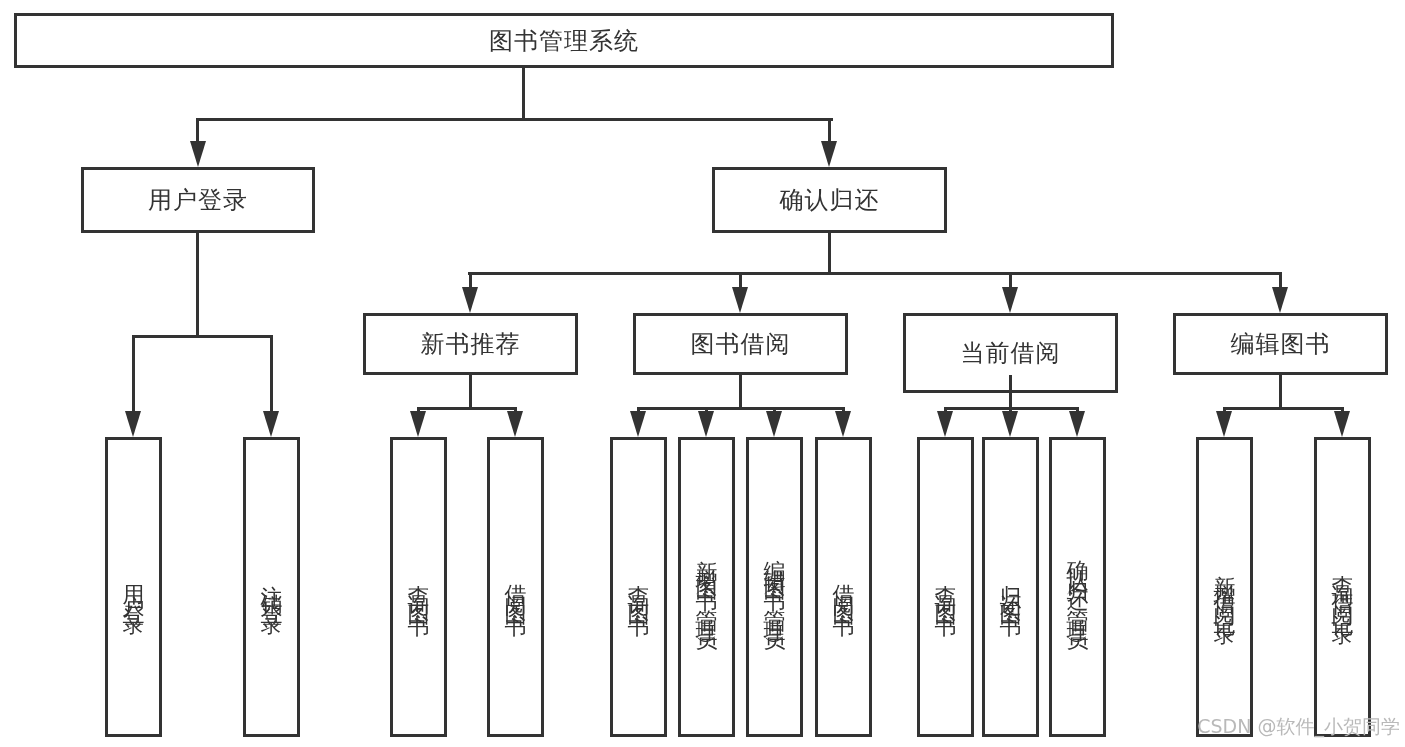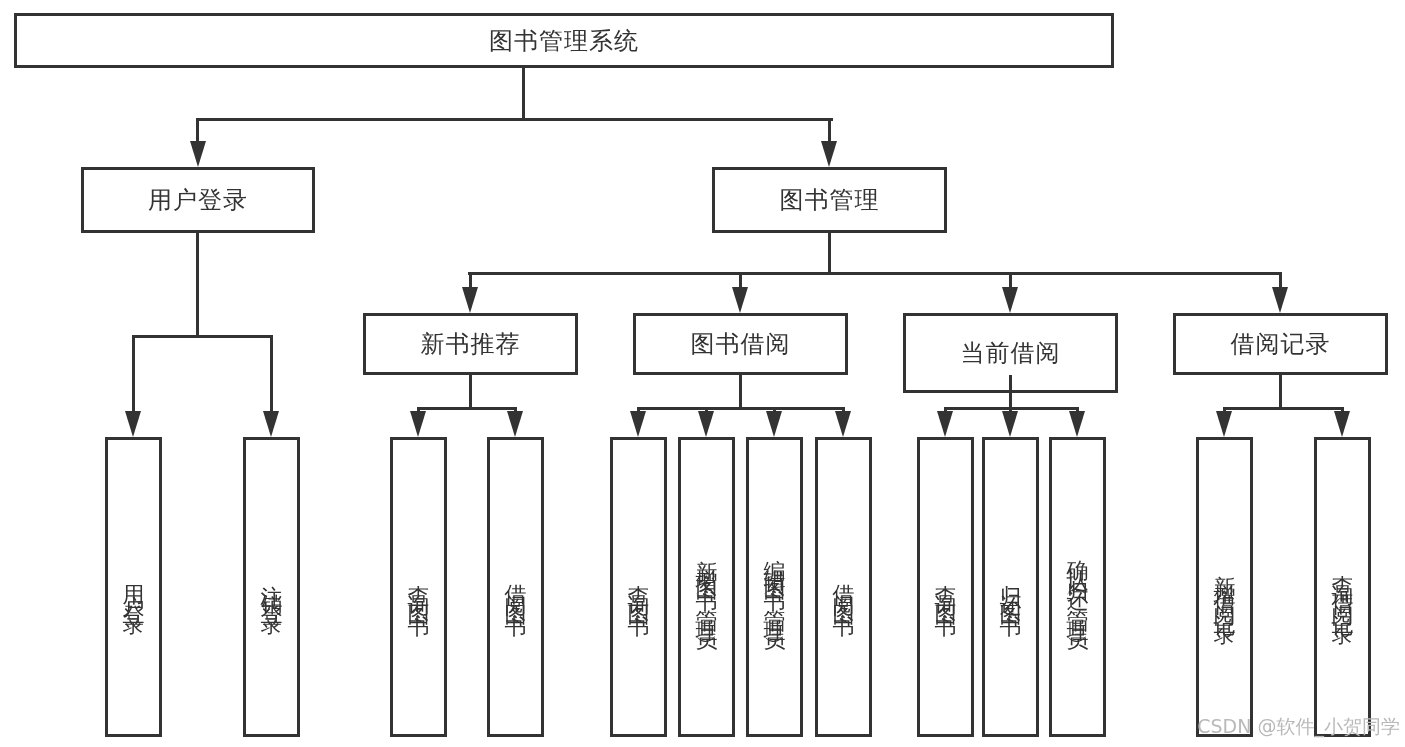--- a/index.html
+++ b/index.html
@@ -34,37 +34,37 @@
 
   <div class="box" style="left:14px;top:13px;width:1100px;height:55px">
     <span class="lbl">图书管理系统</span>
   </div>
 
   <div class="box" style="left:81px;top:167px;width:234px;height:66px">
     <span class="lbl">用户登录</span>
   </div>
 
   <div class="box" style="left:712px;top:167px;width:235px;height:66px">
-    <span class="lbl">图书管理</span>
+    <span class="lbl">确认归还</span>
   </div>
 
   <div class="box" style="left:633px;top:313px;width:215px;height:62px">
     <span class="lbl">图书借阅</span>
   </div>
 
   <div class="box" style="left:363px;top:313px;width:215px;height:62px">
     <span class="lbl">新书推荐</span>
   </div>
 
   <div class="box" style="left:903px;top:313px;width:215px;height:80px">
     <span class="lbl">当前借阅</span>
   </div>
 
   <div class="box" style="left:1173px;top:313px;width:215px;height:62px">
-    <span class="lbl">借阅记录</span>
+    <span class="lbl">编辑图书</span>
   </div>
 
   <div class="box" style="left:105px;top:437px;width:57px;height:300px">
     <span class="vlbl">用户登录</span>
   </div>
   <div class="box" style="left:243px;top:437px;width:57px;height:300px">
     <span class="vlbl">注销登录</span>
   </div>
 
   <div class="box" style="left:390px;top:437px;width:57px;height:300px">

